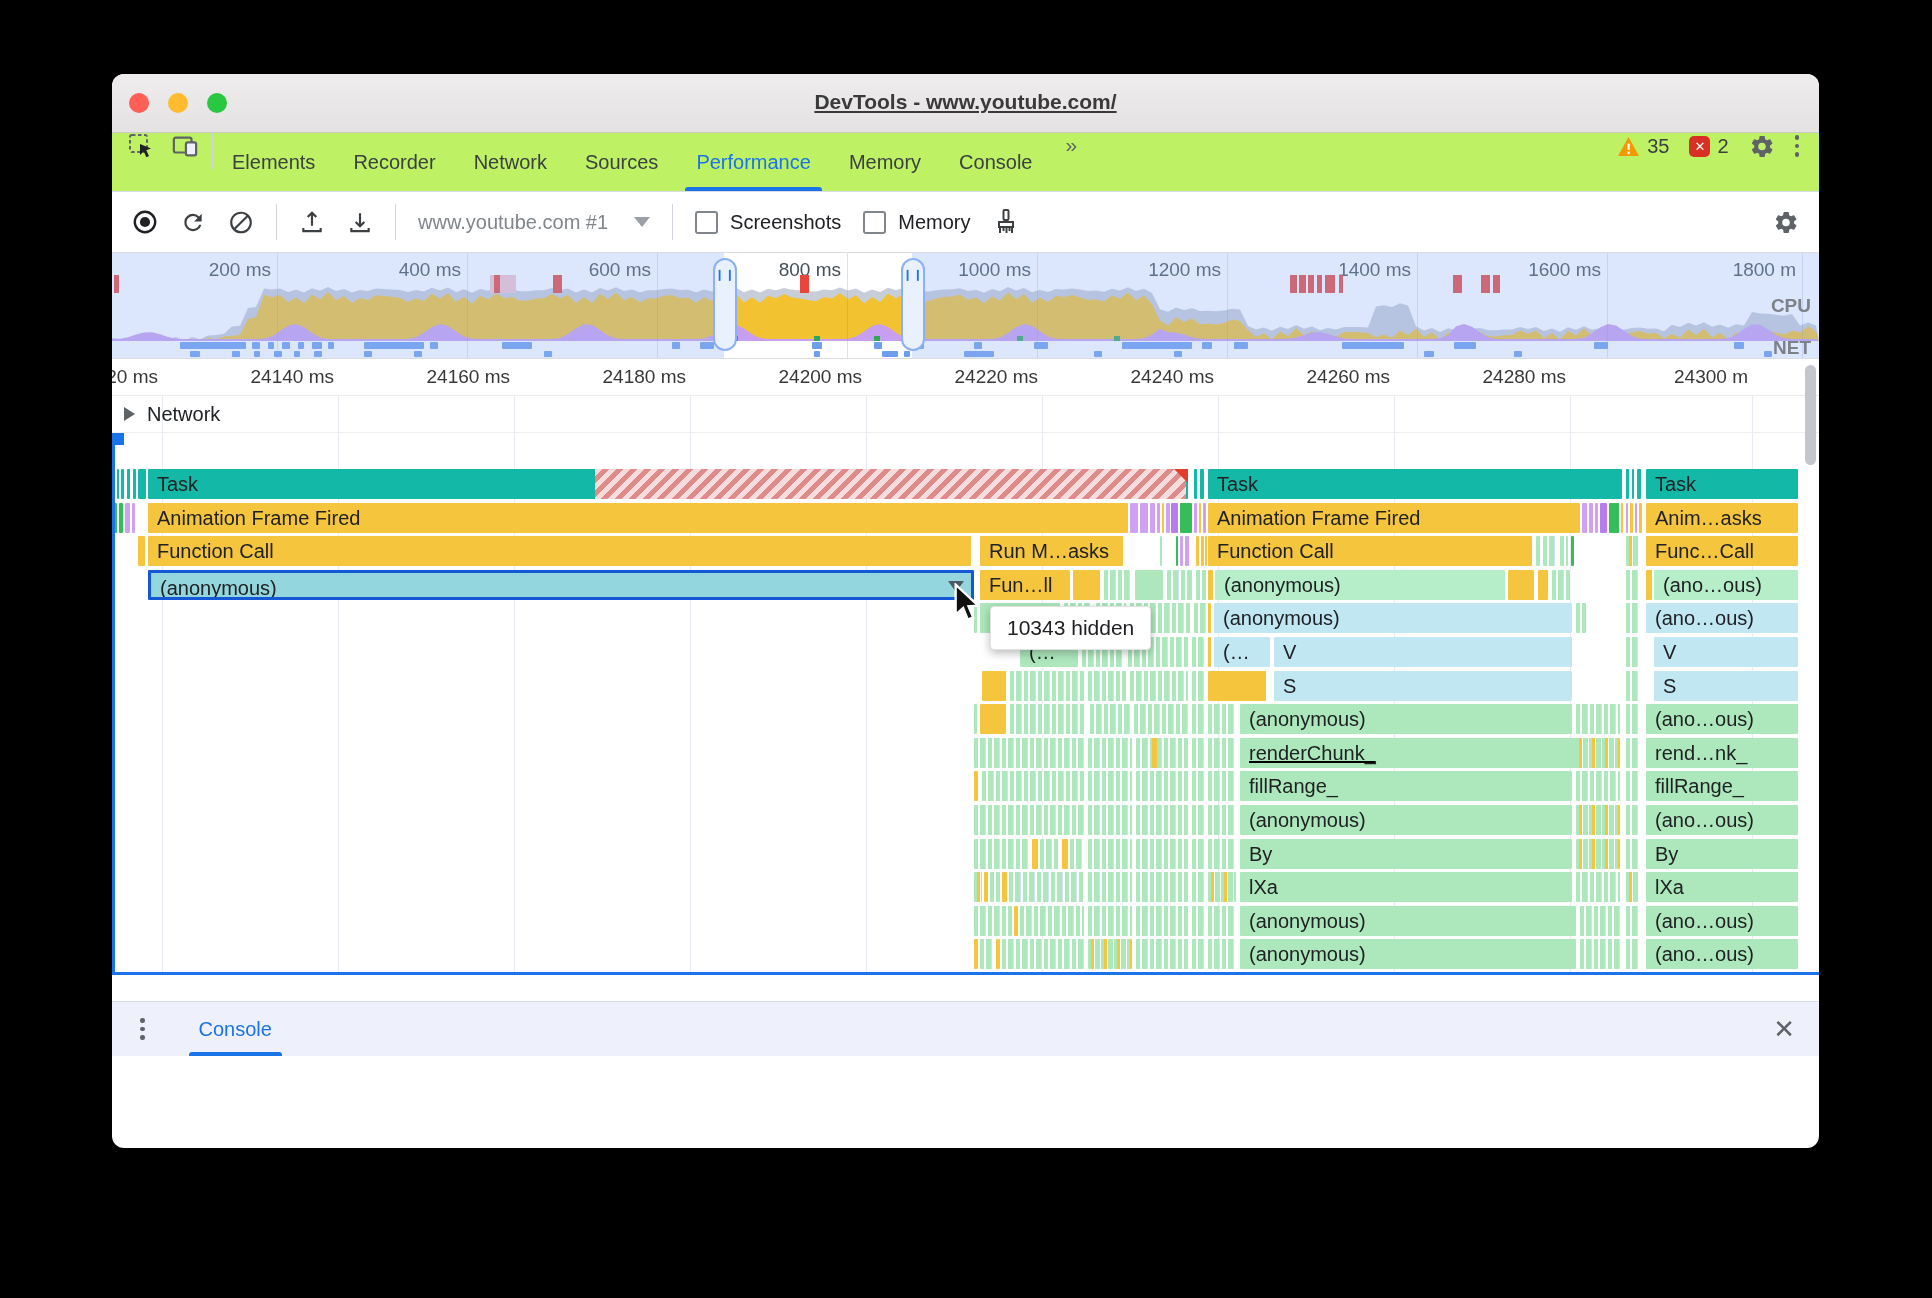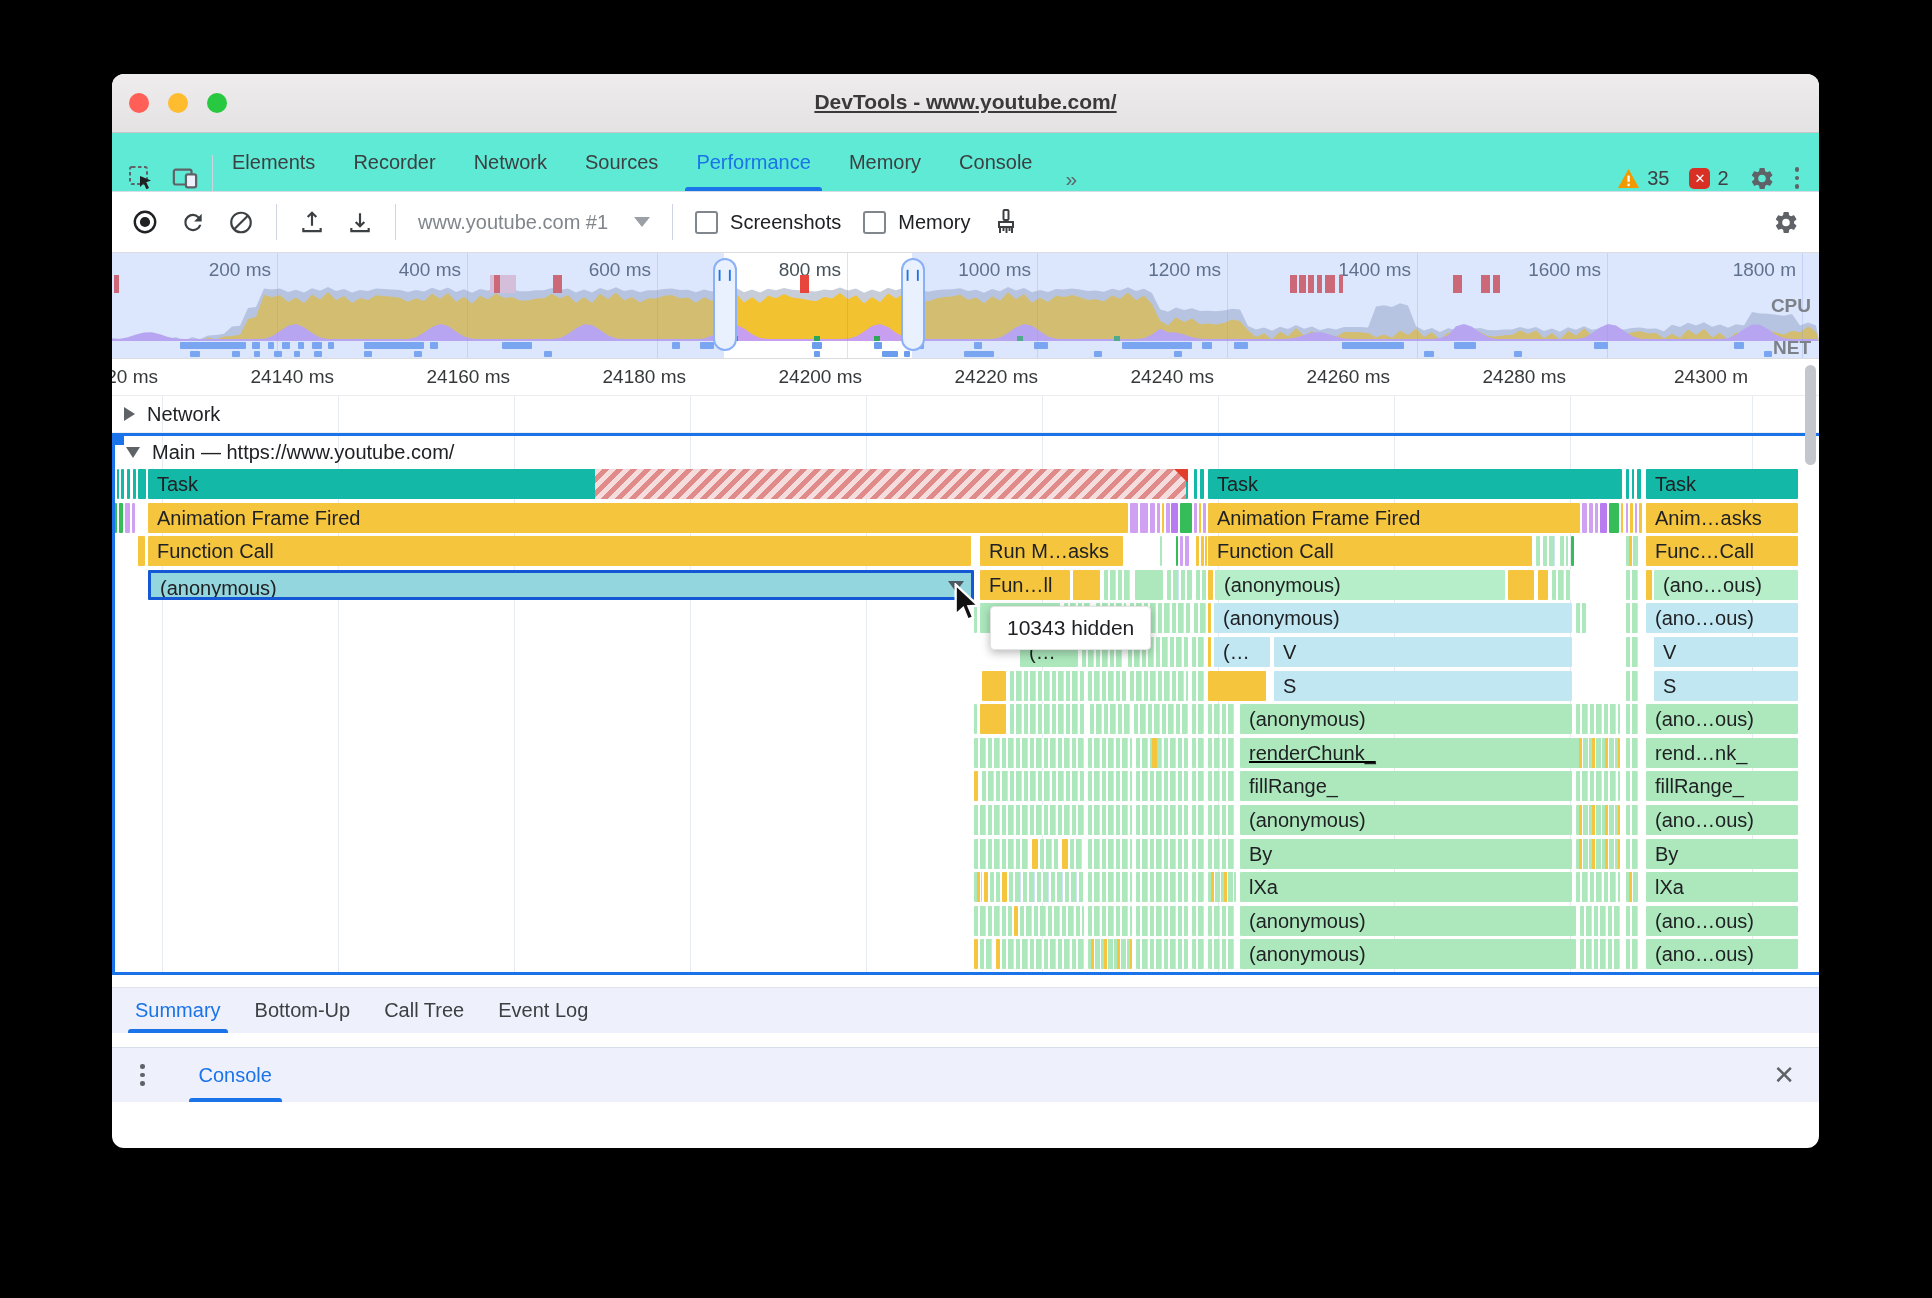--- a/index.html
+++ b/index.html
@@ -5,22 +5,22 @@
   html,body{margin:0;padding:0;background:#000;width:1932px;height:1298px;overflow:hidden;
     font-family:"Liberation Sans","DejaVu Sans",sans-serif;-webkit-font-smoothing:antialiased;}
   .window{position:absolute;left:112px;top:74px;width:1707px;height:1074px;background:#fff;
     border-radius:12px;overflow:hidden;box-shadow:0 24px 70px rgba(0,0,0,.65);}
   
   .titlebar{position:relative;height:58px;background:linear-gradient(#eeecec,#e4e2e2);
     border-bottom:1px solid #c9c7c7;}
   .tl{position:absolute;top:19px;width:20px;height:20px;border-radius:50%;}
   .title{position:absolute;left:0;right:0;top:16px;text-align:center;font-size:21px;font-weight:700;color:#3a3a3a;text-decoration:underline;}
   
-  .tabbar{position:relative;height:58px;background:#5eead4;border-bottom:1px solid #d8dce6;
-    display:flex;align-items:flex-end;}
+  .tabbar{position:relative;height:58px;background:#bef264;border-bottom:1px solid #d8dce6;
+    display:flex;align-items:flex-start;}
   .tb-icons{display:flex;align-items:center;gap:18px;padding:0 14px 0 16px;}
   .vsep{width:1px;height:36px;background:#d0d4e0;}
   .tabs{display:flex;align-items:center;height:100%;}
   .tab{position:relative;height:100%;display:flex;align-items:center;padding:0 19px;font-size:20px;color:#3c4043;cursor:default;}
   .tab.active{color:#1a73e8;}
   .tab.active::after{content:"";position:absolute;left:8px;right:8px;bottom:0;height:4px;background:#1a73e8;border-radius:3px 3px 0 0;}
   .tab-overflow{font-size:21px;color:#5f6368;padding:0 14px;letter-spacing:-2px;}
   .tb-right{margin-left:auto;display:flex;align-items:center;gap:20px;padding-right:20px;}
   .badge{display:flex;align-items:center;gap:7px;font-size:20px;color:#3c4043;}
   .erricon{width:21px;height:21px;background:#d93025;border-radius:5px;color:#fff;font-size:13px;font-weight:700;
@@ -324,24 +324,20 @@
         <div class="rlabel" style="left: 1118px;">24260 ms</div>
         <div class="rlabel" style="left: 1294px;">24280 ms</div>
         <div class="rlabel" style="left: 1476px;">24300 m</div>
       </div>
     <div class="netrow">
       <span class="tri-r"></span>
       <span>Network</span>
     </div>
     <div class="cornersq"></div>
     <div class="leftline"></div>
-    <div class="mainhdr">
-      <span class="tri-d"></span>
-      <span>Main — https://www.youtube.com/</span>
-    </div>
     <div id="bars">
         <div class="bar c-gray" style="left: 0px; top: 110px; width: 3px;"></div>
         <div class="bar c-gray" style="left: 5px; top: 110px; width: 2px;"></div>
         <div class="bar c-gray" style="left: 9px; top: 110px; width: 3px;"></div>
         <div class="bar c-gray" style="left: 15px; top: 110px; width: 3px;"></div>
         <div class="bar c-gray" style="left: 21px; top: 110px; width: 3px;"></div>
         <div class="bar c-gray" style="left: 26px; top: 110px; width: 8px;"></div>
         <div class="bar c-gray striped" style="left: 36px; top: 110px; width: 1040px;">
           <span class="lbl">Task</span>
           <div class="stripes"></div>
@@ -623,26 +619,20 @@
       <div class="grid" style="left: 754px;"></div>
       <div class="grid" style="left: 930px;"></div>
       <div class="grid" style="left: 1106px;"></div>
       <div class="grid" style="left: 1282px;"></div>
       <div class="grid" style="left: 1458px;"></div>
       <div class="grid" style="left: 1640px;"></div>
     </div>
 
   <div class="gap1"></div>
 
-  <div class="btabs" id="btabs">
-      <div class="btab active">Summary</div>
-      <div class="btab">Bottom-Up</div>
-      <div class="btab">Call Tree</div>
-      <div class="btab">Event Log</div>
-    </div>
 
   <div class="gap2"></div>
 
   <div class="consolebar">
     <span class="dots" style="margin-left:28px">
         <i></i>
         <i></i>
         <i></i>
       </span>
     <span class="cons-label">Console</span>

